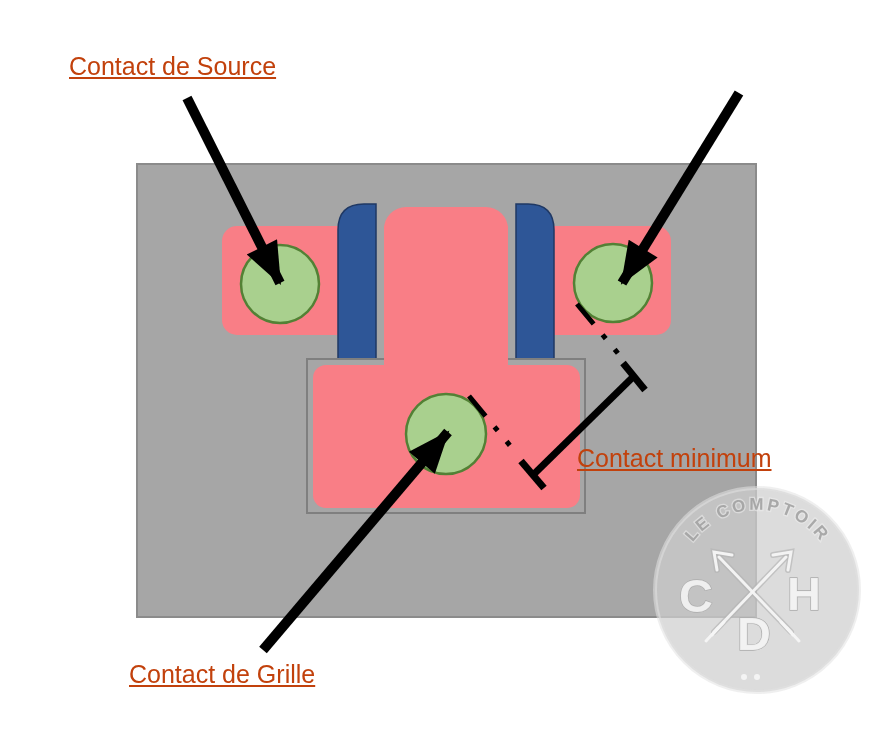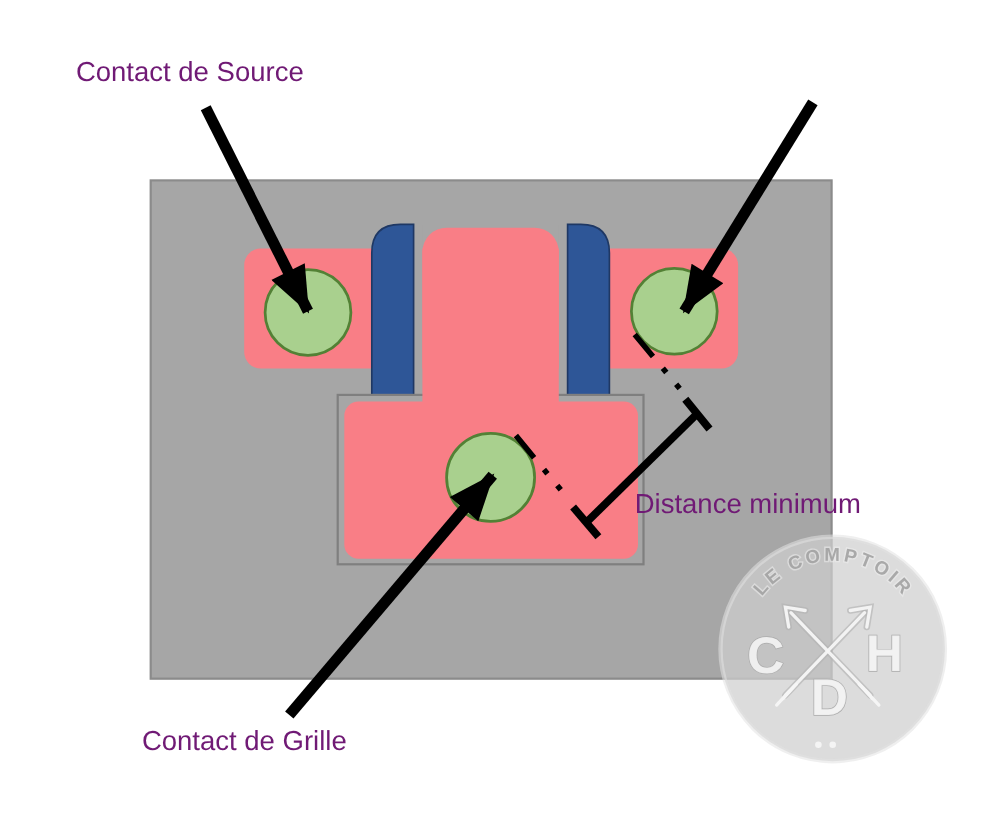--- a/index.html
+++ b/index.html
@@ -4,21 +4,21 @@
 <style>
   html,body { margin:0; padding:0; background:#ffffff; }
   #canvas {
     position:relative; width:896px; height:752px; background:#ffffff;
     overflow:hidden; font-family:"Liberation Sans", sans-serif;
   }
   #diagram-svg { position:absolute; left:0; top:0; }
 
   .diagram-label {
     position:absolute; font:25px/30px "Liberation Sans", sans-serif;
-    color:#701a75; white-space:nowrap;
+    color:#c2410c; white-space:nowrap;text-decoration:underline;
   }
   #label-source   { left:69px;  top:51px;  }
   #label-drain    { left:632px; top:51px;  }
   #label-gate     { left:129px; top:659px; }
   #label-distance { left:577px; top:443px; }
 
   
   .substrate     { fill:var(--substrate-gray); stroke:var(--substrate-border); stroke-width:2; }
   .strip         { fill:var(--substrate-gray); }
   .pink          { fill:var(--active-pink); }
@@ -107,14 +107,14 @@
       <text class="wm-letter" x="696" y="612">C</text>
       <text class="wm-letter" x="804" y="610">H</text>
       <text class="wm-letter" x="754" y="650">D</text>
       <circle class="wm-dot" cx="744" cy="677" r="3"></circle>
       <circle class="wm-dot" cx="757" cy="677" r="3"></circle>
     </g>
   </svg>
 
   <div id="label-source" class="diagram-label">Contact de Source</div>
   <div id="label-gate" class="diagram-label">Contact de Grille</div>
-  <div id="label-distance" class="diagram-label">Distance minimum</div>
+  <div id="label-distance" class="diagram-label">Contact minimum</div>
 </div>
 
 </body></html>

